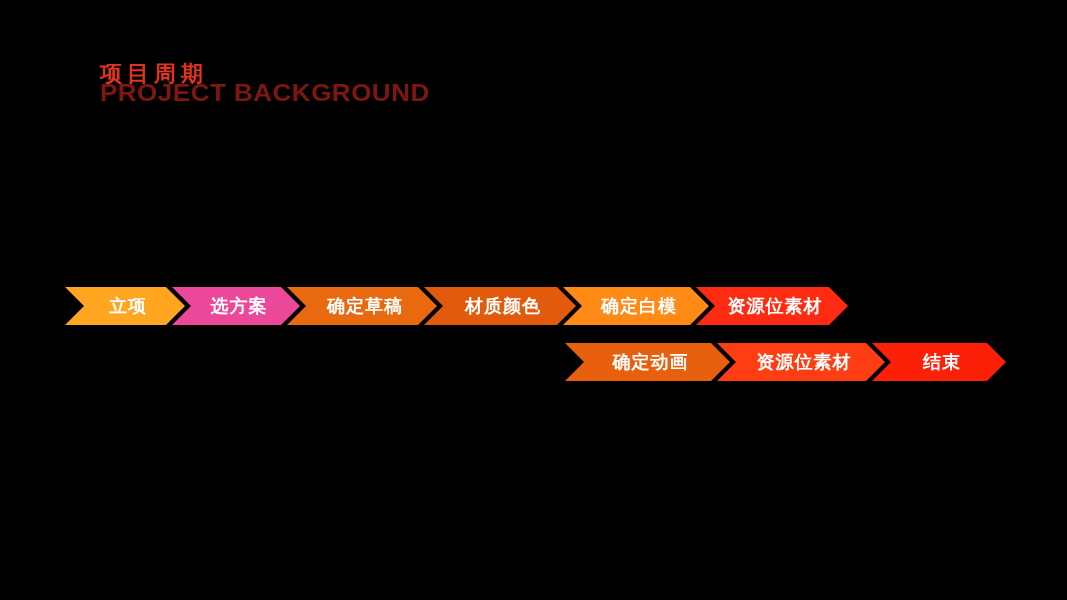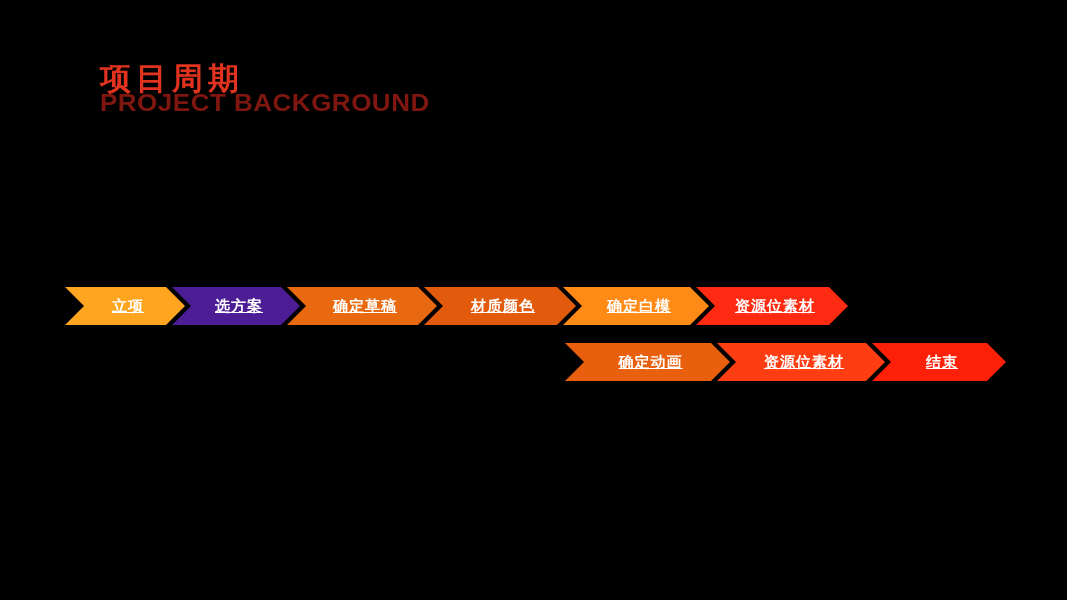--- a/index.html
+++ b/index.html
@@ -18,21 +18,21 @@
     position: absolute;
     inset: 0;
     background: #000;
   }
   .header {
     position: absolute;
     left: 100px;
     top: 62px;
   }
   .title {
-    font-size: 31px;
+    font-size: 22px;
     font-weight: 900;
     color: #e2331f;
     letter-spacing: 5px;
     line-height: 1.1;
     text-shadow: 0 1px 2px rgba(0,0,0,0.6);
   }
   .subtitle {
     font-size: 26px;
     font-weight: 900;
     color: #7f1710;
@@ -63,41 +63,40 @@
     clip-path: polygon(0 0, calc(100% - 19px) 0, 100% 50%, calc(100% - 19px) 100%, 0 100%, 19px 50%);
     margin-left: -13px;
     flex: 0 0 auto;
   }
   .chevron:first-child {
     margin-left: 0;
   }
   .chevron span {
     color: #ffffff;
     font-weight: bold;
-    font-size: 15px;
+    font-size: 18px;
     letter-spacing: 1px;
     white-space: nowrap;
     padding-left: 6px;
-    text-decoration: underline;
   }
 </style>
 </head>
 <body>
 
 <div class="slide">
   <div class="header">
     <div class="title">项目周期</div>
     <div class="subtitle">PROJECT BACKGROUND</div>
   </div>
   <div class="flow">
     <div class="flow-row" id="flow-row-0">
         <div class="chevron" style="background: rgb(255, 165, 31); width: 120px;">
           <span>立项</span>
         </div>
-        <div class="chevron" style="background: #4c1d95; width: 128px;">
+        <div class="chevron" style="background: #ec4899; width: 128px;">
           <span>选方案</span>
         </div>
         <div class="chevron" style="background: rgb(232, 105, 15); width: 150px;">
           <span>确定草稿</span>
         </div>
         <div class="chevron" style="background: rgb(226, 90, 12); width: 152px;">
           <span>材质颜色</span>
         </div>
         <div class="chevron" style="background: rgb(255, 138, 21); width: 146px;">
           <span>确定白模</span>

